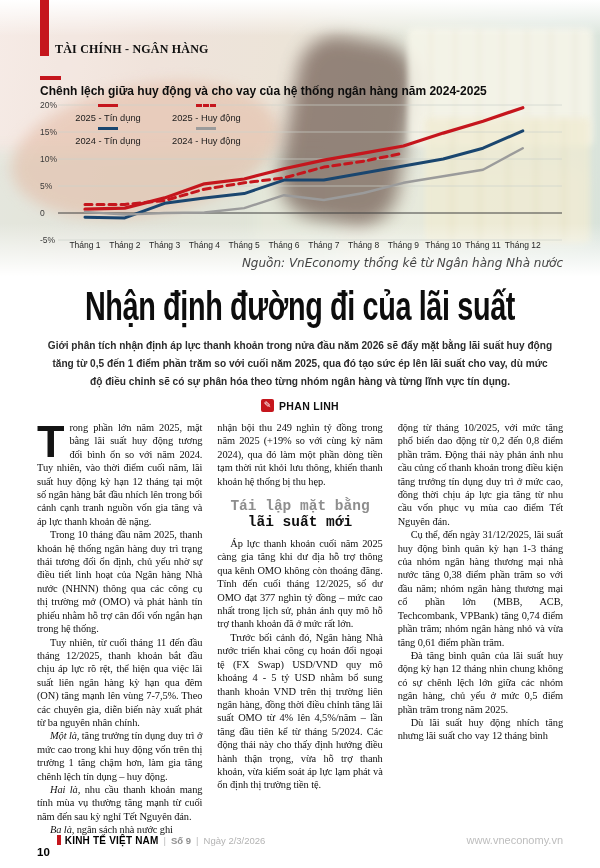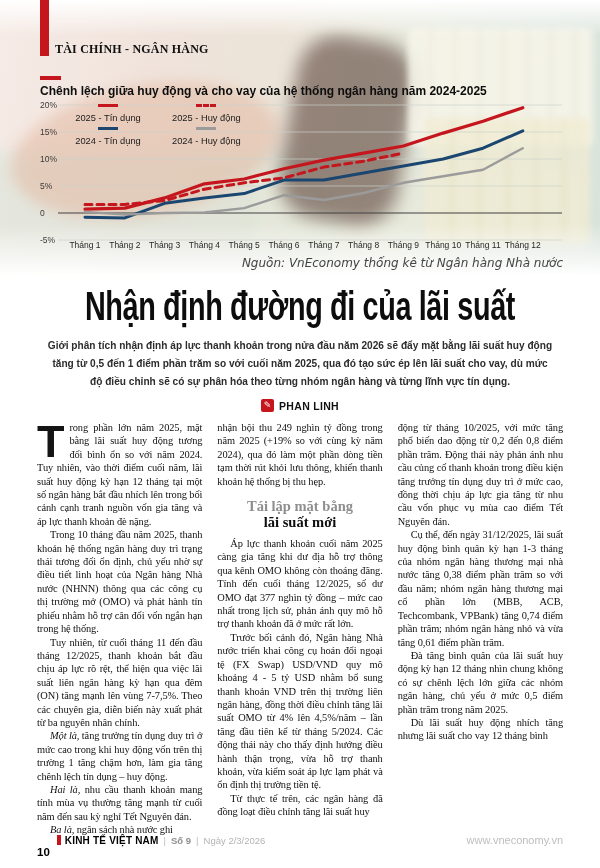--- a/index.html
+++ b/index.html
@@ -46,21 +46,21 @@
   .byline-icon{width:13px;height:13px;background:#C5161D;color:#fff;font-size:9px;line-height:13px;
         display:flex;align-items:center;justify-content:center;border-radius:2px;font-family:"DejaVu Sans",sans-serif;}
   .author{font-family:"Liberation Sans",sans-serif;font-weight:bold;font-size:10.5px;color:#101010;letter-spacing:.3px;}
   .columns{display:grid;grid-template-columns:1fr 1fr 1fr;column-gap:15px;padding:0 37px;margin-top:9px;
         height:414px;overflow:hidden;}
   .col p{margin:0;font-size:10.4px;line-height:13.4px;text-align:justify;color:#101010;letter-spacing:-.1px;}
   .col p.ind{text-indent:13px;}
   .lead{font-style:italic;}
   .dropcap{float:left;font-family:"Liberation Sans",sans-serif;font-weight:800;font-size:45px;line-height:37px;
         margin:2px 5px 0 0;color:#141414;}
-  .h2x{text-align:center;font-family:Liberation Serif, serif;font-weight:bold;margin:10px 0 7px;line-height:16px;}
+  .h2x{text-align:center;font-family:Liberation Mono, monospace;font-weight:bold;margin:10px 0 7px;line-height:16px;}
   .h2x .l1{display:block;color:#8e8e8e;font-size:14.5px;}
   .h2x .l2{display:block;color:#0e0e0e;font-size:14.5px;}
   
   .footer{position:absolute;left:37px;right:37px;top:822px;display:flex;justify-content:space-between;
         align-items:center;font-family:"Liberation Sans",sans-serif;}
   .footer-left{display:flex;align-items:center;}
   .pg{font-weight:bold;font-size:11.5px;color:#000;margin-top:24px;}
   .ftick{display:inline-block;width:4px;height:10px;background:#C5161D;margin:0 4px 0 7px;}
   .pub{font-weight:bold;font-size:10px;color:#000;letter-spacing:.2px;}
   .sep{color:#bbb;font-size:9.5px;margin:0 5px;}
@@ -158,21 +158,20 @@
           <p class="ind"><span class="lead">Ba là,</span> ngân sách nhà nước ghi</p>
         </div>
       <div class="col">
           <p>nhận bội thu 249 nghìn tỷ đồng trong năm 2025 (+19% so với cùng kỳ năm 2024), qua đó làm một phần dòng tiền tạm thời rút khỏi lưu thông, khiến thanh khoản hệ thống bị thu hẹp.</p>
           <div class="h2x">
             <span class="l1">Tái lập mặt bằng</span>
             <span class="l2">lãi suất mới</span>
           </div>
           <p class="ind">Áp lực thanh khoản cuối năm 2025 càng gia tăng khi dư địa hỗ trợ thông qua kênh OMO không còn thoáng đãng. Tính đến cuối tháng 12/2025, số dư OMO đạt 377 nghìn tỷ đồng – mức cao nhất trong lịch sử, phản ánh quy mô hỗ trợ thanh khoản đã ở mức rất lớn.</p>
           <p class="ind">Trước bối cảnh đó, Ngân hàng Nhà nước triển khai công cụ hoán đổi ngoại tệ (FX Swap) USD/VND quy mô khoảng 4 - 5 tỷ USD nhằm bổ sung thanh khoản VND trên thị trường liên ngân hàng, đồng thời điều chỉnh tăng lãi suất OMO từ 4% lên 4,5%/năm – lần tăng đầu tiên kể từ tháng 5/2024. Các động thái này cho thấy định hướng điều hành thận trọng, vừa hỗ trợ thanh khoản, vừa kiểm soát áp lực lạm phát và ổn định thị trường tiền tệ.</p>
-          <p class="ind">Từ thực tế trên, các ngân hàng đã đồng loạt điều chỉnh tăng lãi suất huy</p>
         </div>
       <div class="col">
           <p>động từ tháng 10/2025, với mức tăng phổ biến dao động từ 0,2 đến 0,8 điểm phần trăm. Động thái này phản ánh nhu cầu củng cố thanh khoản trong điều kiện tăng trưởng tín dụng duy trì ở mức cao, đồng thời chịu áp lực gia tăng từ nhu cầu vốn phục vụ mùa cao điểm Tết Nguyên đán.</p>
           <p class="ind">Cụ thể, đến ngày 31/12/2025, lãi suất huy động bình quân kỳ hạn 1-3 tháng của nhóm ngân hàng thương mại nhà nước tăng 0,38 điểm phần trăm so với đầu năm; nhóm ngân hàng thương mại cổ phần lớn (MBB, ACB, Techcombank, VPBank) tăng 0,74 điểm phần trăm; nhóm ngân hàng nhỏ và vừa tăng 0,61 điểm phần trăm.</p>
           <p class="ind">Đà tăng bình quân của lãi suất huy động kỳ hạn 12 tháng nhìn chung không có sự chênh lệch lớn giữa các nhóm ngân hàng, chủ yếu ở mức 0,5 điểm phần trăm trong năm 2025.</p>
           <p class="ind">Dù lãi suất huy động nhích tăng nhưng lãi suất cho vay 12 tháng bình</p>
         </div>
     </div>
   </div>
 

